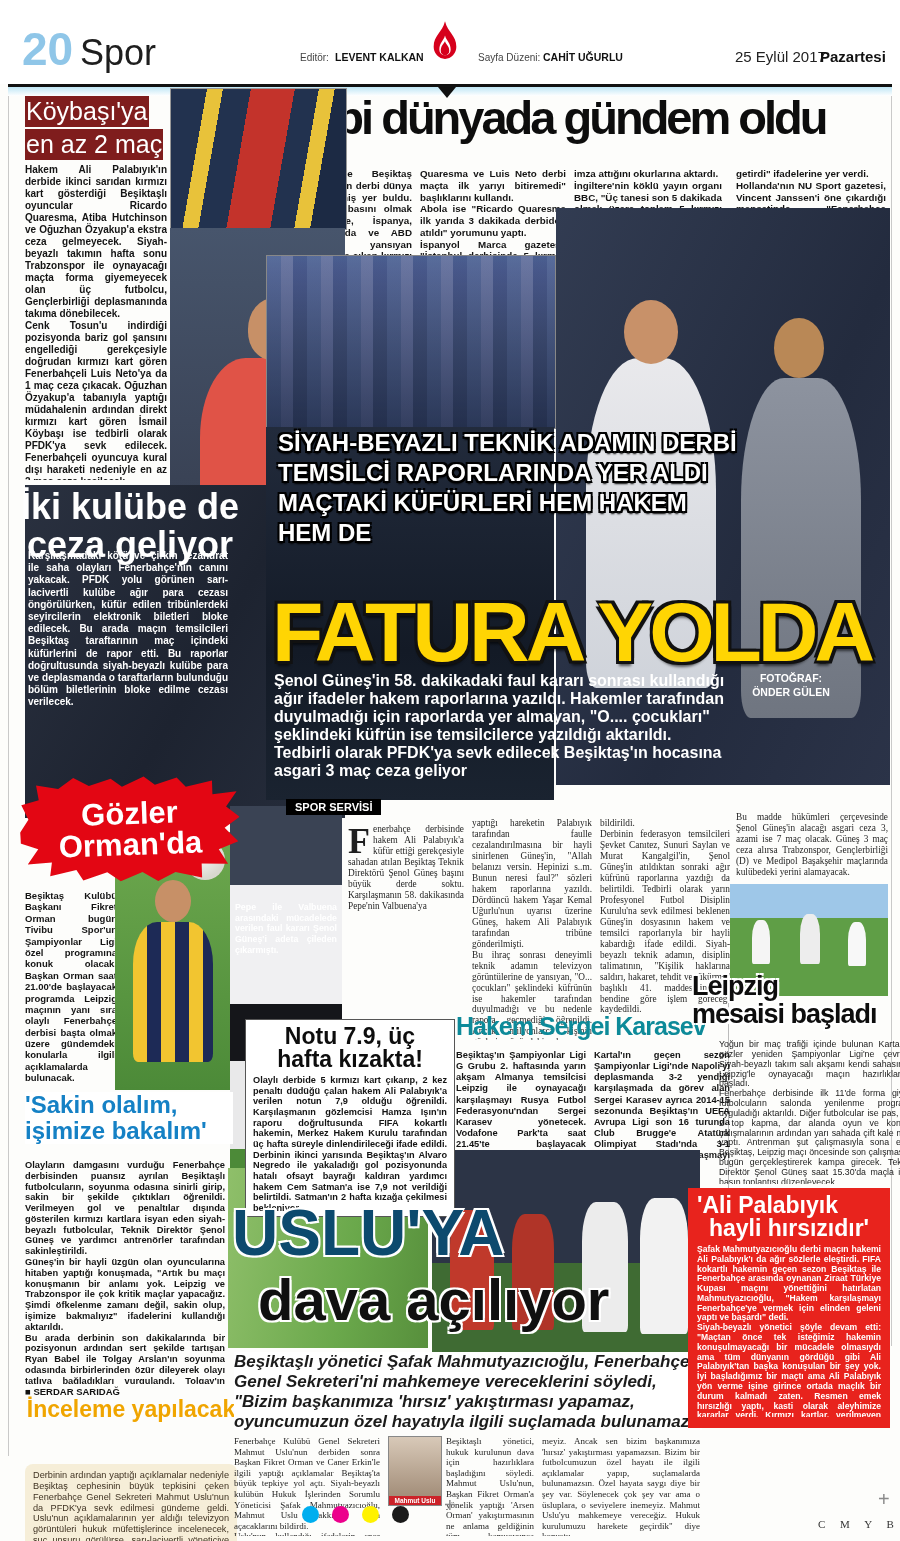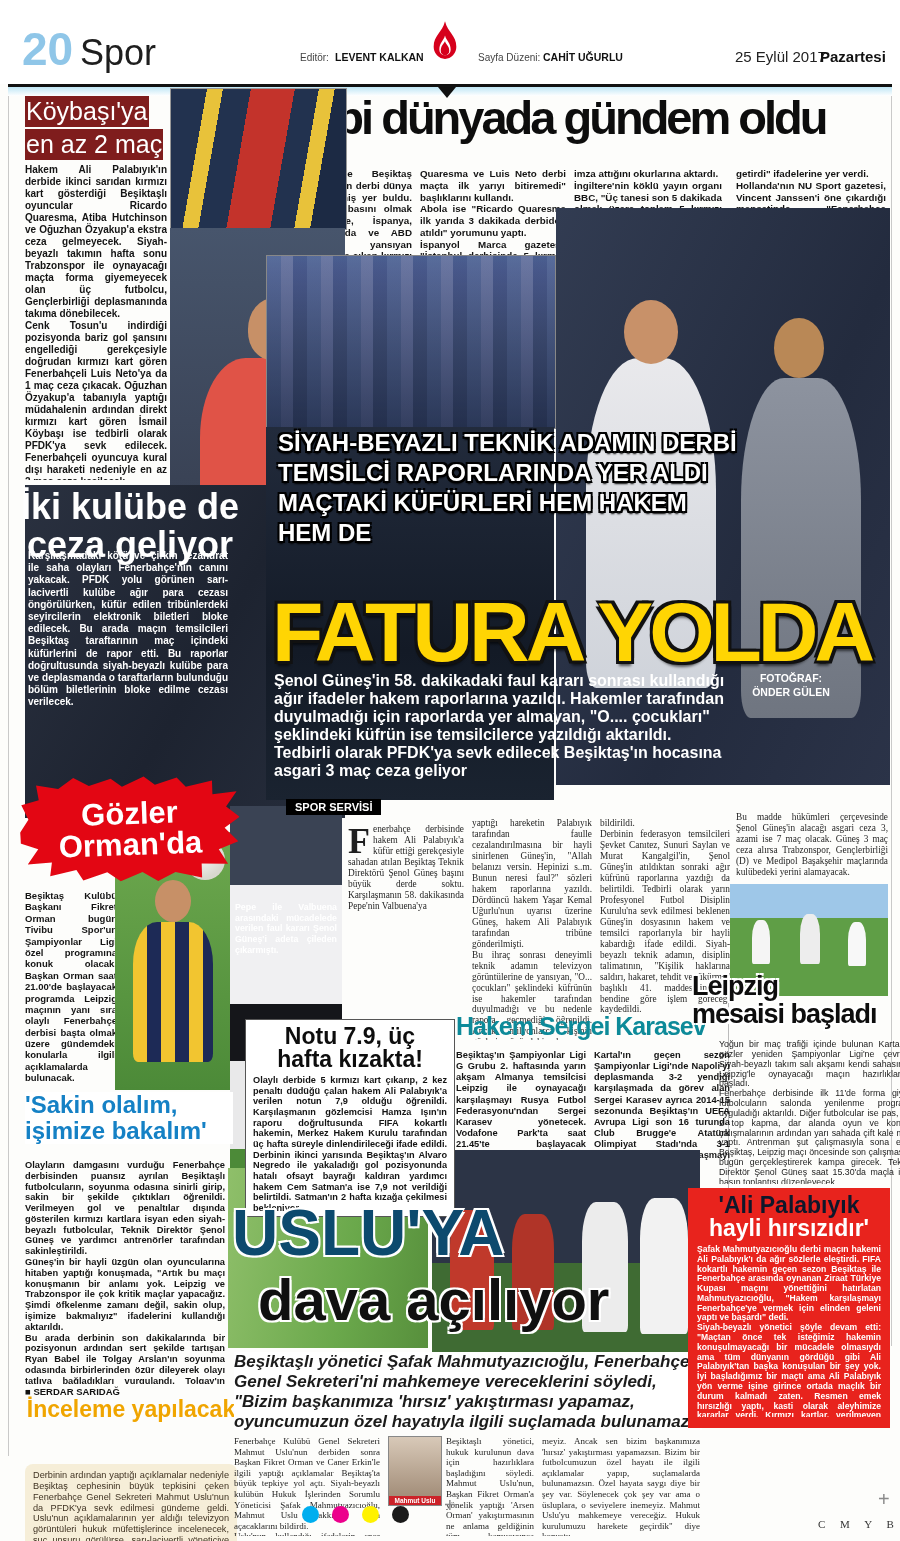--- a/index.html
+++ b/index.html
@@ -185,21 +185,21 @@
   <div class="abs serifbody" style="left:542px;top:1436px;width:158px;height:100px;font-size:9px;">meyiz. Ancak sen bizim başkanımıza 'hırsız' yakıştırması yapamazsın. Bizim bir futbolcumuzun özel hayatı ile ilgili açıklamalar yapıp, suçlamalarda bulunamazsın. Özel hayata saygı diye bir şey var. Söylenecek çok şey var ama o üsluplara, o seviyelere inemeyiz. Mahmut Uslu'yu mahkemeye vereceğiz. Hukuk kurulumuzu harekete geçirdik" diye konuştu.</div>
 
   <div class="abs z2" style="left:692px;top:972px;font-size:27px;font-weight:bold;letter-spacing:-1px;color:#0d0d0d;line-height:1.05;text-shadow:-2px -2px 0 #fff,2px -2px 0 #fff,-2px 2px 0 #fff,2px 2px 0 #fff;">
     <div>Leipzig</div>
     <div>mesaisi başladı</div>
   </div>
   <div class="abs" style="left:694px;top:1040px;width:194px;height:144px;font-size:8.8px;line-height:1.12;text-align:justify;color:#222;white-space:pre-line;overflow:hidden;margin-left:25px;">Yoğun bir maç trafiği içinde bulunan Kartal'da gözler yeniden Şampiyonlar Ligi'ne çevrildi. Siyah-beyazlı takım salı akşamı kendi sahasında Leipzig'le oynayacağı maçın hazırlıklarına başladı.
 Fenerbahçe derbisinde ilk 11'de forma giyen futbolcuların salonda yenilenme programı uyguladığı aktarıldı. Diğer futbolcular ise pas, 5'e 2 top kapma, dar alanda oyun ve kontrol çalışmalarının ardından yarı sahada çift kale maç yaptı. Antrenman şut çalışmasıyla sona erdi. Beşiktaş, Leipzig maçı öncesinde son çalışmasını bugün gerçekleştirerek kampa girecek. Teknik Direktör Şenol Güneş saat 15.30'da maçla ilgili basın toplantısı düzenleyecek.</div>
 
   <div class="abs z2" style="left:688px;top:1188px;width:202px;height:240px;background:#e8231d;box-sizing:border-box;padding:6px 9px;">
-    <div style="text-align:center;font-size:23px;font-weight:bold;color:#0f172a;line-height:1.02;">'Ali Palabıyık</div>
+    <div style="text-align:left;font-size:23px;font-weight:bold;color:#ffffff;line-height:1.02;">'Ali Palabıyık</div>
     <div style="text-align:center;font-size:23px;font-weight:bold;color:#fff;line-height:1.02;">hayli hırsızıdır'</div>
     <div style="margin-top:4px;height:172px;font-size:8.6px;font-weight:bold;color:#fff;line-height:1.14;text-align:justify;white-space:pre-line;overflow:hidden;">Şafak Mahmutyazıcıoğlu derbi maçın hakemi Ali Palabıyık'ı da ağır sözlerle eleştirdi. FIFA kokartlı hakemin geçen sezon Beşiktaş ile Fenerbahçe arasında oynanan Ziraat Türkiye Kupası maçını yönettiğini hatırlatan Mahmutyazıcıoğlu, "Hakem karşılaşmayı Fenerbahçe'ye vermek için elinden geleni yaptı ve başardı" dedi.
 Siyah-beyazlı yönetici şöyle devam etti: "Maçtan önce tek isteğimiz hakemin konuşulmayacağı bir mücadele olmasıydı ama tüm dünyanın gördüğü gibi Ali Palabıyık'tan başka konuşulan bir şey yok. İyi başladığımız bir maçtı ama Ali Palabıyık yön verme işine girince ortada maçlık bir durum kalmadı zaten. Resmen emek hırsızlığı yaptı, kasti olarak aleyhimize kararlar verdi. Kırmızı kartlar, verilmeyen penaltılar, verilen komik fauller. Diyecek bir şey bulamıyorum açıkçası. Tüm Türkiye hatta tüm dünya gördü maçta yaşananları. İnanılmaz ve skandal bir hakem yönetimi."</div>
   </div>
 
   <div class="dot" style="left:302px;top:1506px;background:#00aeef;"></div>
   <div class="dot" style="left:332px;top:1506px;background:#ec008c;"></div>
   <div class="dot" style="left:362px;top:1506px;background:#fff200;"></div>
   <div class="dot" style="left:392px;top:1506px;background:#1a1a1a;"></div>
   <div class="cross" style="left:444px;top:1494px;">+</div>

